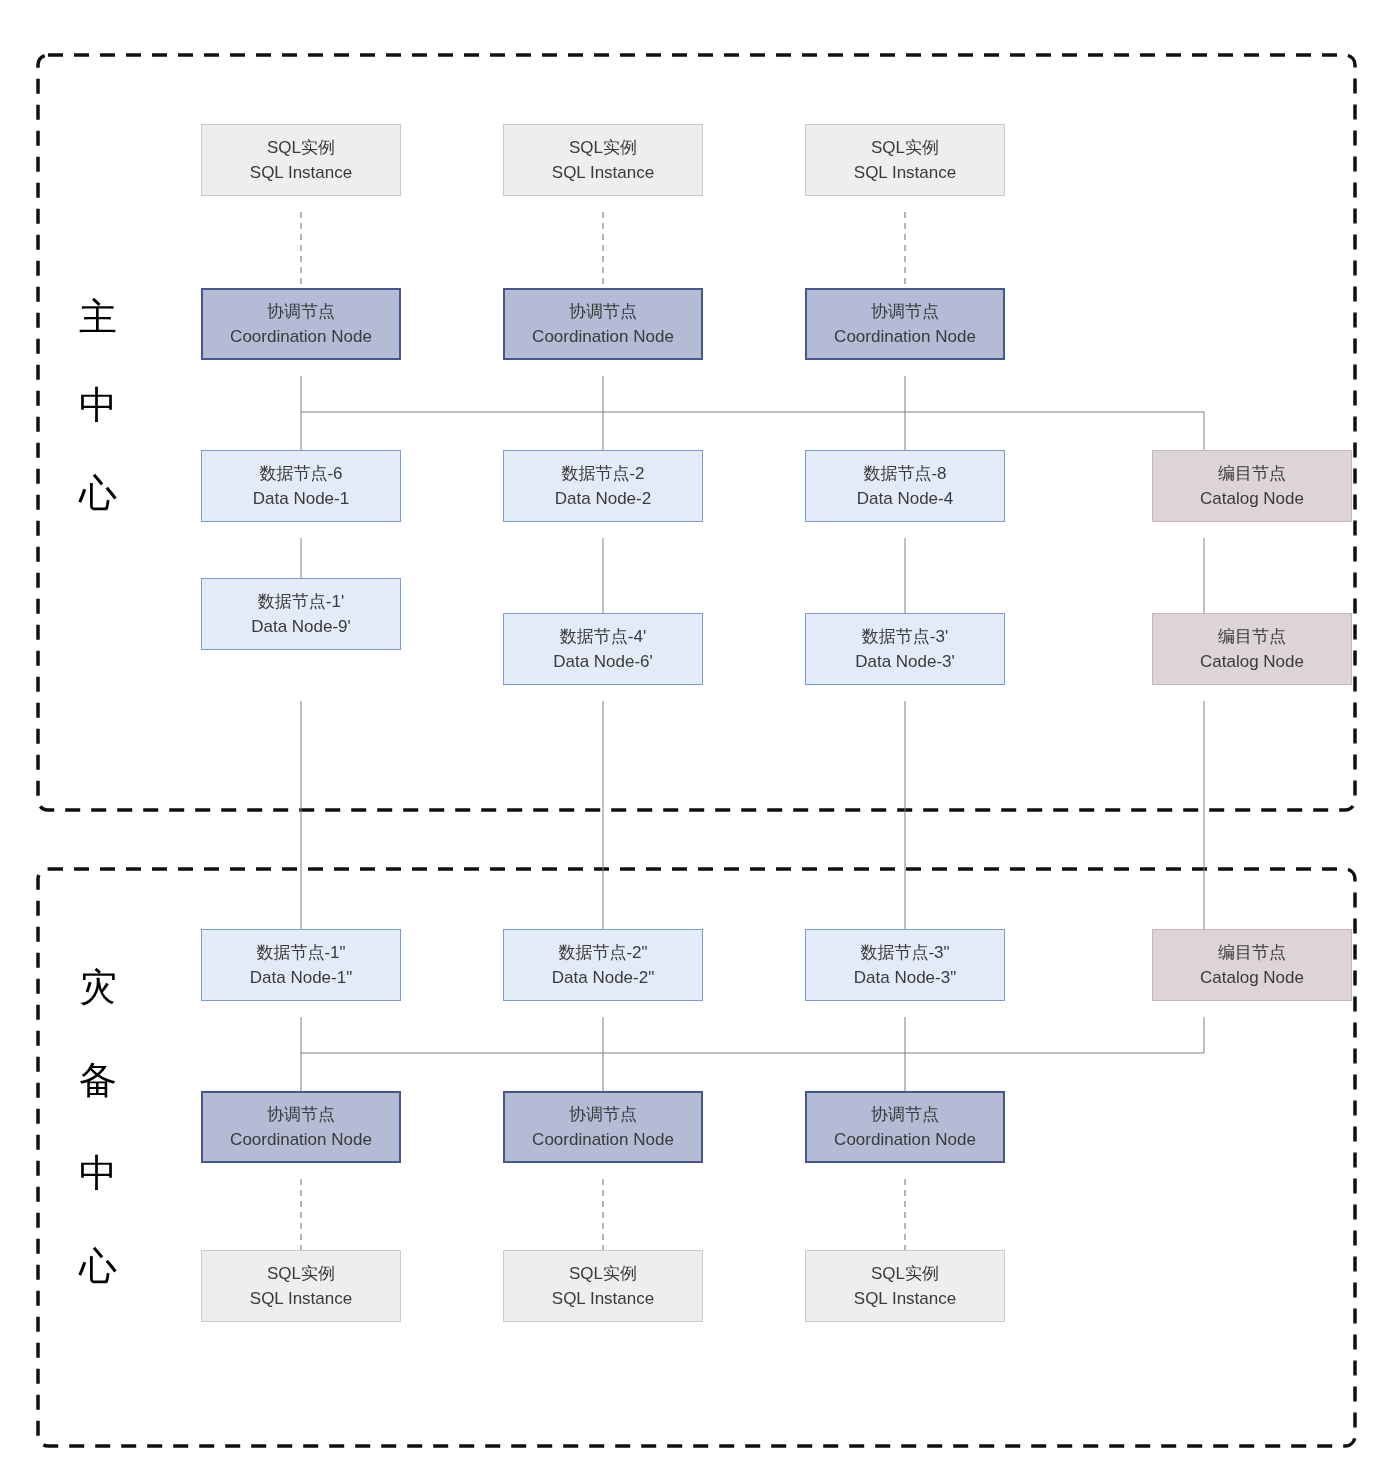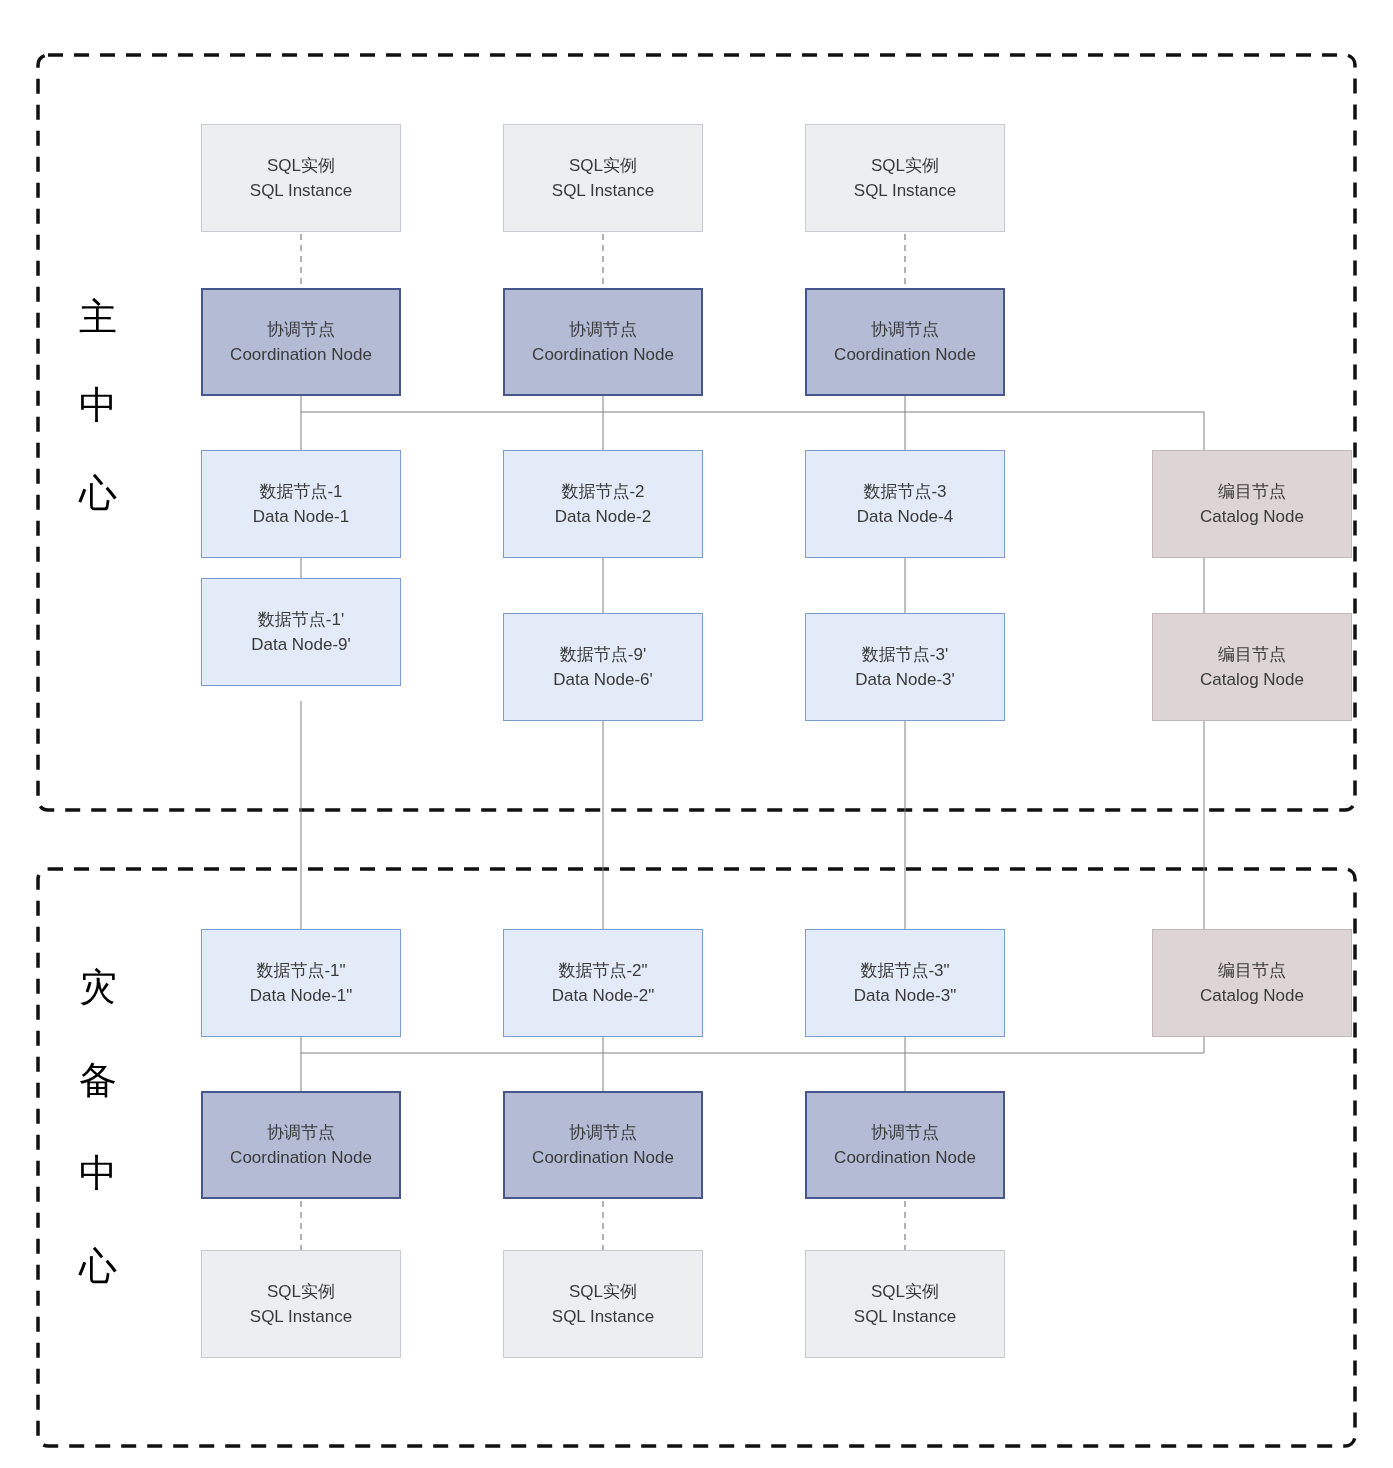--- a/index.html
+++ b/index.html
@@ -11,21 +11,21 @@
     --connector:#808080; --region-border:#111111; --text:#3a3a3a;
   }
   html,body{margin:0;padding:0;}
   body{background:var(--background);font-family:"Liberation Sans", sans-serif;}
   .canvas{position:relative;width:1393px;height:1468px;background:var(--background);overflow:hidden;}
   .connectors{position:absolute;left:0;top:0;width:1393px;height:1468px;}
   .line{stroke:var(--connector);stroke-width:1;fill:none;}
   .dline{stroke:var(--connector);stroke-width:1.2;fill:none;stroke-dasharray:6 5;}
   .region-rect{stroke:var(--region-border);stroke-width:3.5;fill:none;stroke-dasharray:15 11;}
   .node{
-    position:absolute;width:200px;height:108px;box-sizing:border-box;
+    position:absolute;width:200px;height:72px;box-sizing:border-box;
     display:flex;flex-direction:column;align-items:center;justify-content:center;
     text-align:center;color:var(--text);font-size:17px;line-height:25px;
   }
   .node .zh,.node .en{display:block;white-space:nowrap;}
   .sql{background:var(--sql-fill);border:1px solid var(--sql-border);}
   .coord{background:var(--coordination-fill);border:2px solid var(--coordination-border);}
   .data{background:var(--data-fill);border:1.5px solid var(--data-border);}
   .catalog{background:var(--catalog-fill);border:1.5px solid var(--catalog-border);margin-left:48px;}
   .region-label{position:absolute;left:72px;width:52px;text-align:center;color:#000;font-size:38px;}
   .region-label .ch{display:block;}
@@ -107,42 +107,42 @@
   <div class="node coord" style="left:503px;top:288px">
     <span class="zh">协调节点</span>
     <span class="en">Coordination Node</span>
   </div>
   <div class="node coord" style="left:805px;top:288px">
     <span class="zh">协调节点</span>
     <span class="en">Coordination Node</span>
   </div>
 
   <div class="node data" style="left:201px;top:450px">
-    <span class="zh">数据节点-1</span>
+    <span class="zh">数据节点-6</span>
     <span class="en">Data Node-1</span>
   </div>
   <div class="node data" style="left:503px;top:450px">
     <span class="zh">数据节点-2</span>
     <span class="en">Data Node-2</span>
   </div>
   <div class="node data" style="left:805px;top:450px">
-    <span class="zh">数据节点-3</span>
+    <span class="zh">数据节点-8</span>
     <span class="en">Data Node-4</span>
   </div>
   <div class="node catalog" style="left:1104px;top:450px">
     <span class="zh">编目节点</span>
     <span class="en">Catalog Node</span>
   </div>
 
   <div class="node data" style="left:201px;top:578px">
     <span class="zh">数据节点-1'</span>
     <span class="en">Data Node-9'</span>
   </div>
   <div class="node data" style="left:503px;top:613px">
-    <span class="zh">数据节点-9'</span>
+    <span class="zh">数据节点-4'</span>
     <span class="en">Data Node-6'</span>
   </div>
   <div class="node data" style="left:805px;top:613px">
     <span class="zh">数据节点-3'</span>
     <span class="en">Data Node-3'</span>
   </div>
   <div class="node catalog" style="left:1104px;top:613px">
     <span class="zh">编目节点</span>
     <span class="en">Catalog Node</span>
   </div>

